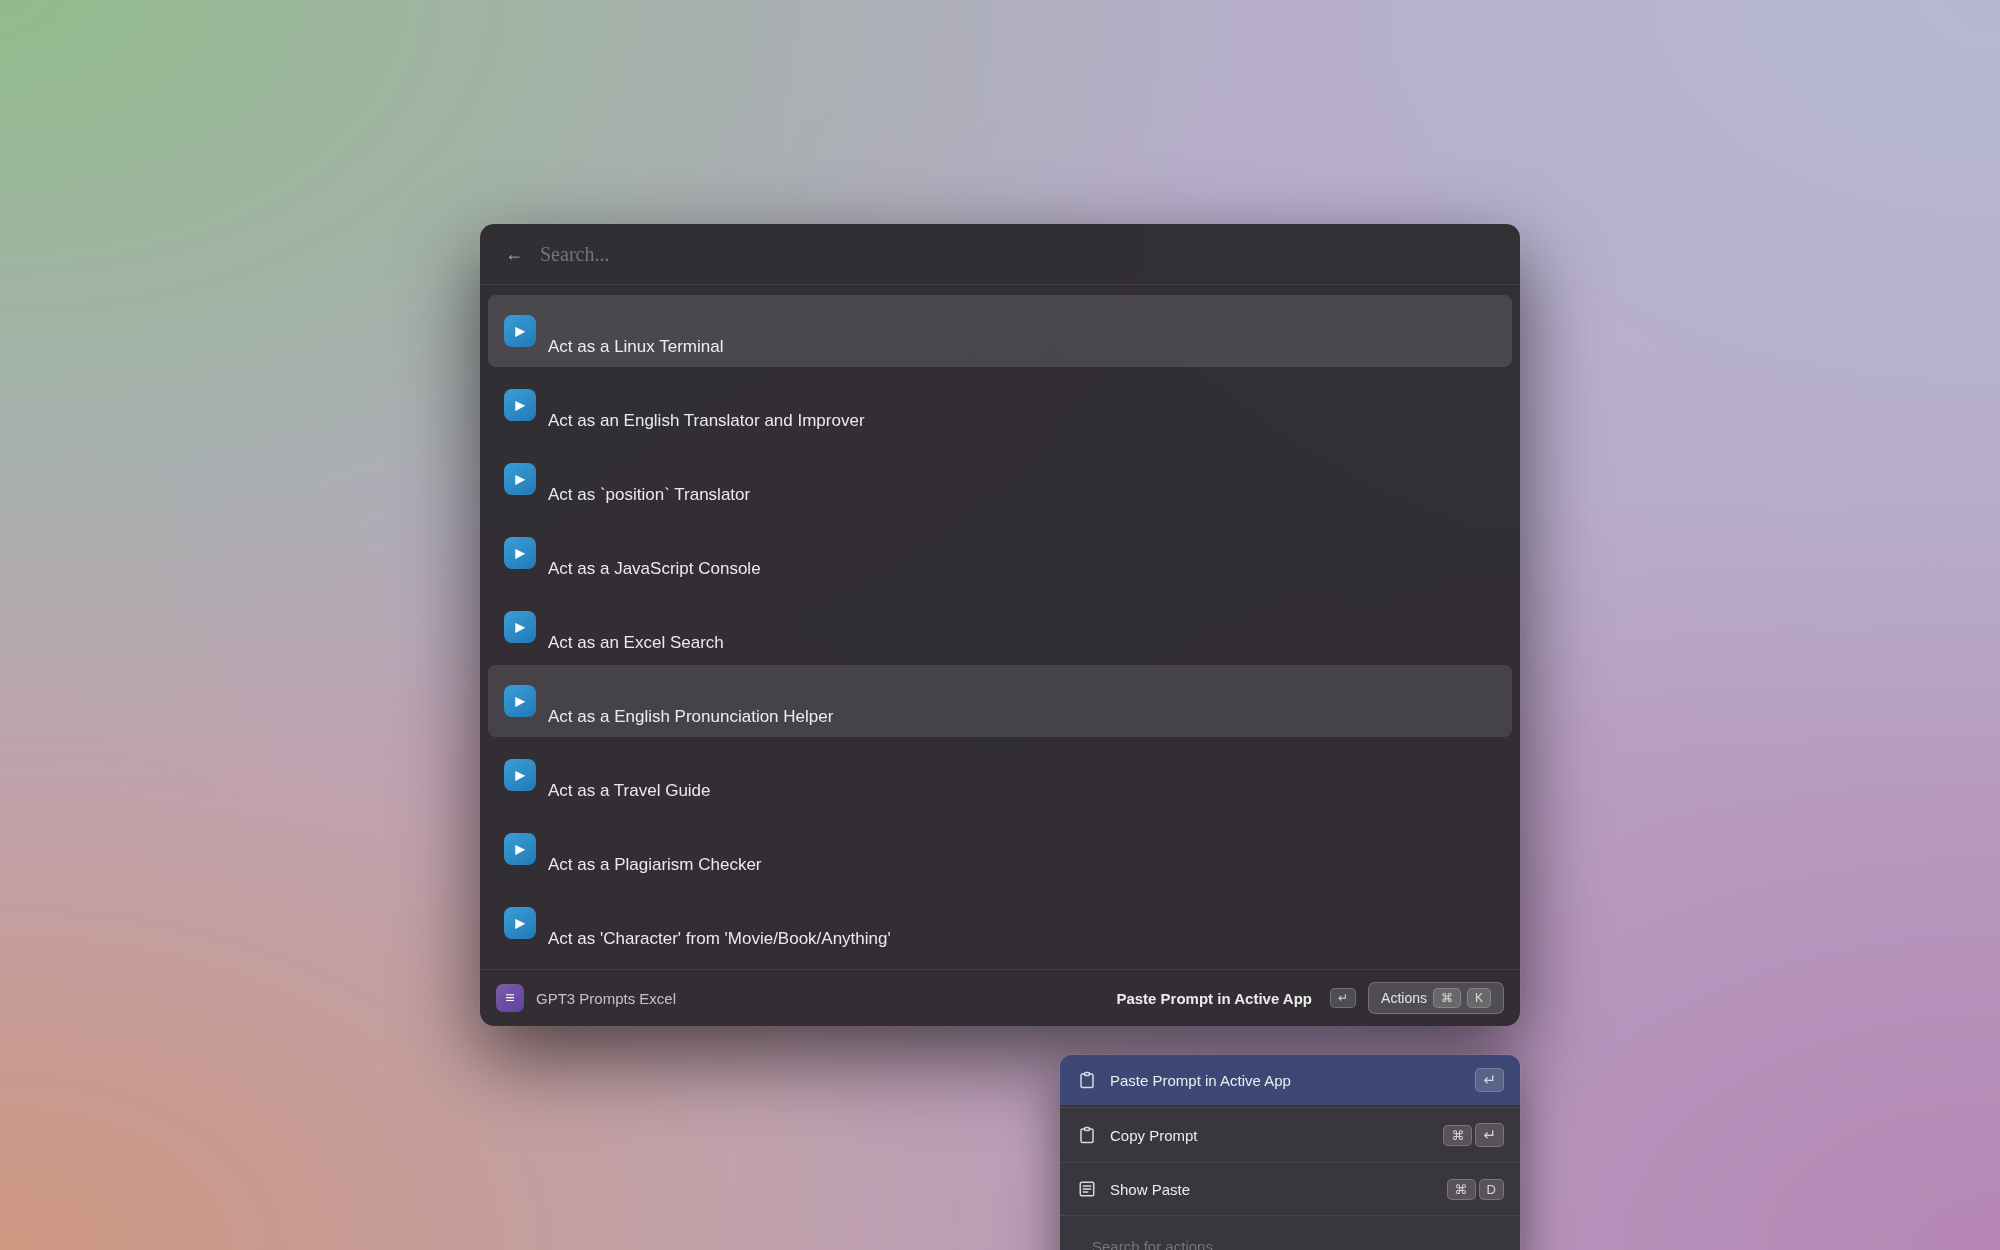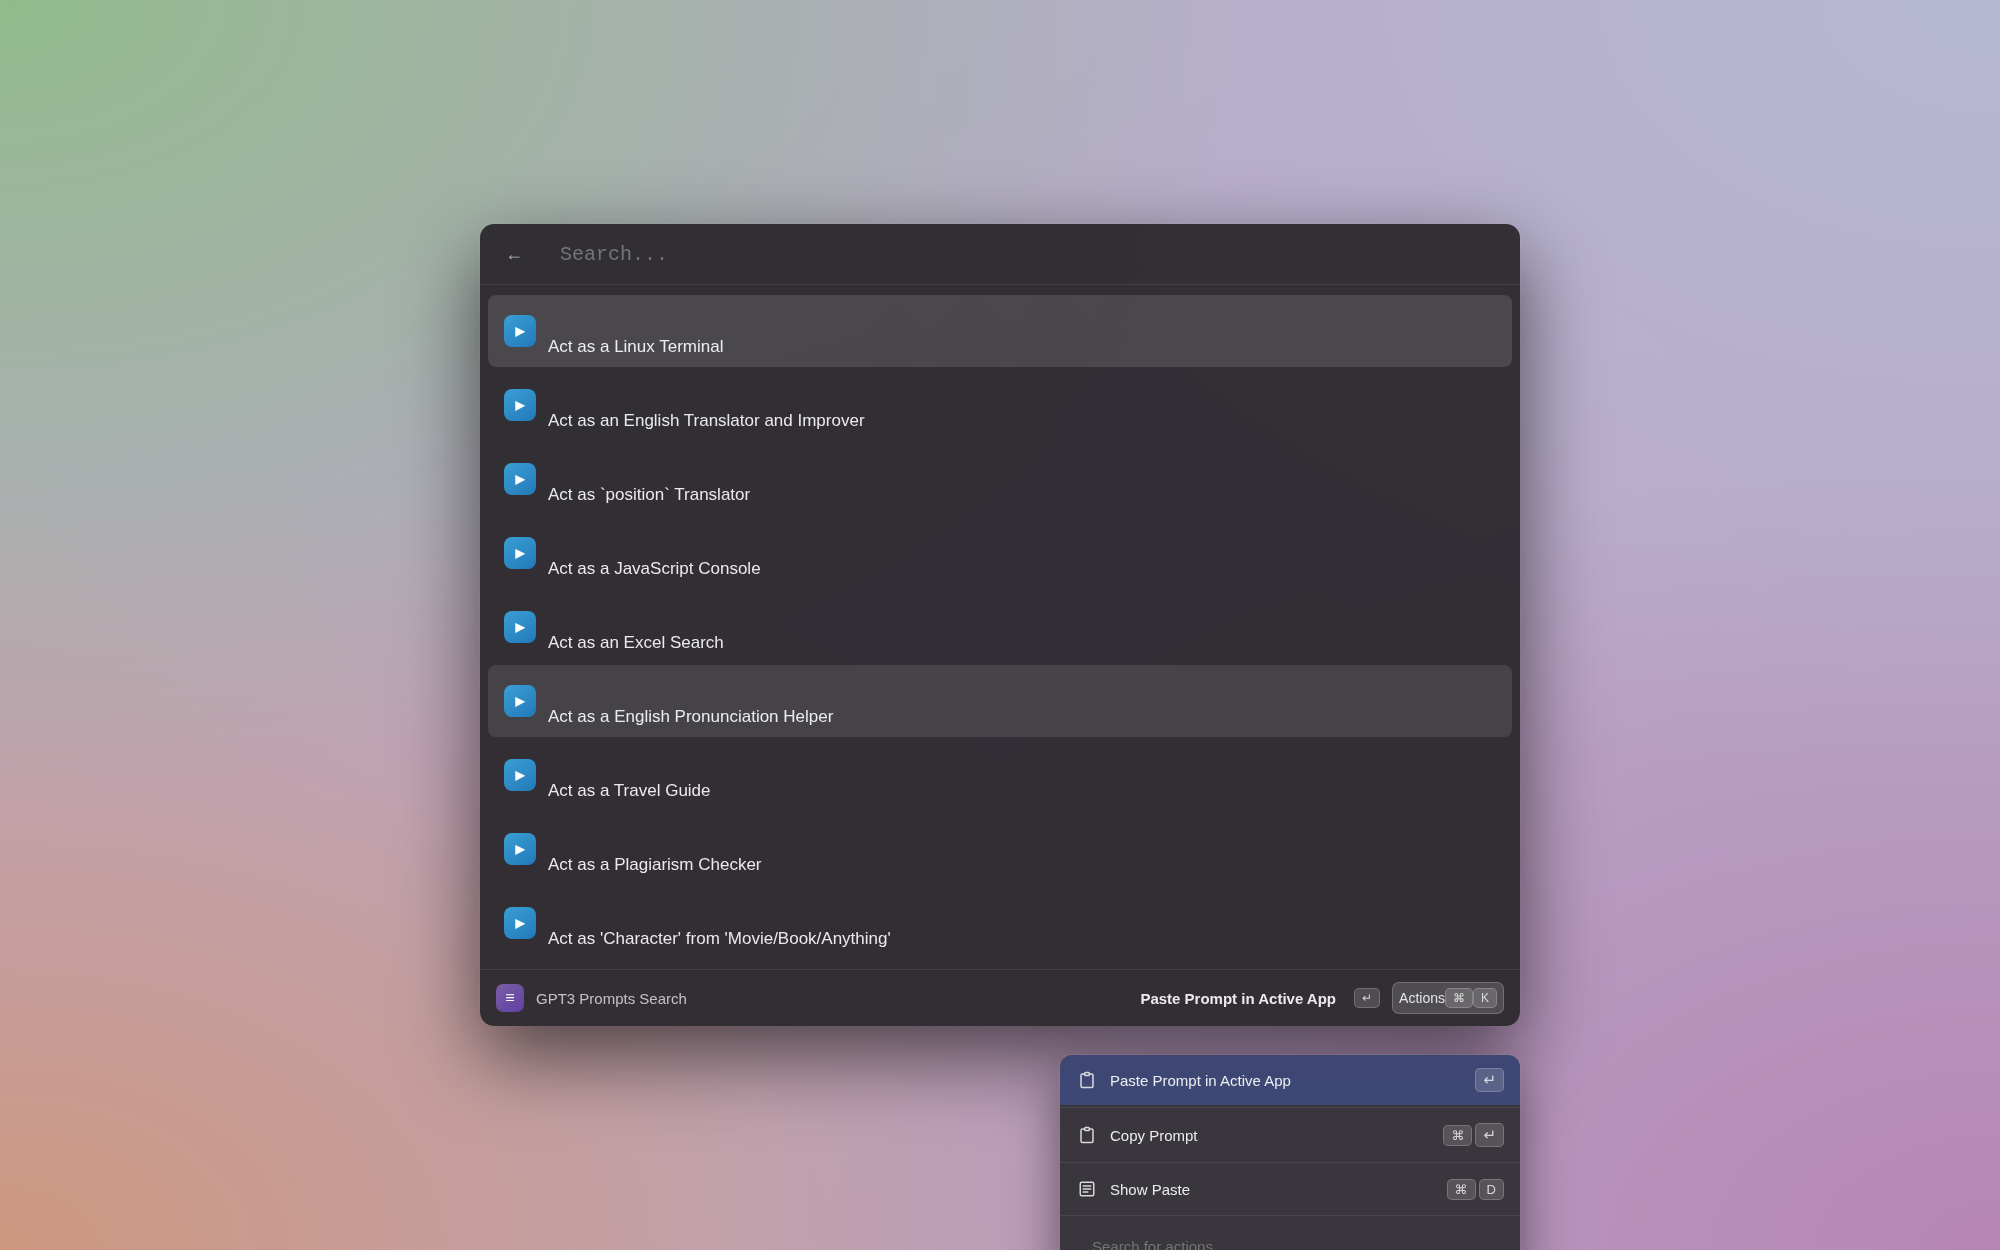--- a/index.html
+++ b/index.html
@@ -57,22 +57,21 @@
       flex-shrink: 0;
     }
 
     .search-input {
       flex: 1;
       background: transparent;
       border: none;
       outline: none;
       font-size: 20px;
       color: rgba(255,255,255,0.35);
-      font-family: Liberation Mono, monospace;
-      margin-left: 20px;
+      font-family: Liberation Serif, serif;
     }
 
     
     .list-container {
       padding: 8px 0;
     }
 
     .list-item {
       display: flex;
       align-items: center;
@@ -242,27 +241,27 @@
       border-radius: 5px;
       padding: 2px 7px;
       font-size: 12px;
       color: rgba(255,255,255,0.75);
     }
 
     .actions-btn {
       background: rgba(255,255,255,0.15);
       border: 1px solid rgba(255,255,255,0.2);
       border-radius: 7px;
-      padding: 5px 6px;
+      padding: 5px 12px;
       font-size: 14px;
       color: rgba(255,255,255,0.85);
       cursor: pointer;
       display: flex;
       align-items: center;
-      gap: 0;
+      gap: 6px;
     }
 
     .enter-symbol {
       font-size: 15px;
     }
 
     
     .chevron {
       font-size: 12px;
       color: white;
@@ -402,21 +401,21 @@
         </div>
       <span class="item-label">Act as 'Character' from 'Movie/Book/Anything'</span>
     </div>
 
   </div>
 
   <div class="footer">
     <div class="footer-icon">
       <span style="color:white;font-size:16px;">≡</span>
     </div>
-    <span class="footer-title">GPT3 Prompts Search</span>
+    <span class="footer-title">GPT3 Prompts Excel</span>
     <span class="footer-action">Paste Prompt in Active App</span>
     <div class="footer-keys">
       <span class="footer-kbd">↵</span>
     </div>
     <div class="actions-btn">
       <span>Actions</span>
       <span class="footer-kbd">⌘</span>
       <span class="footer-kbd">K</span>
     </div>
   </div>

